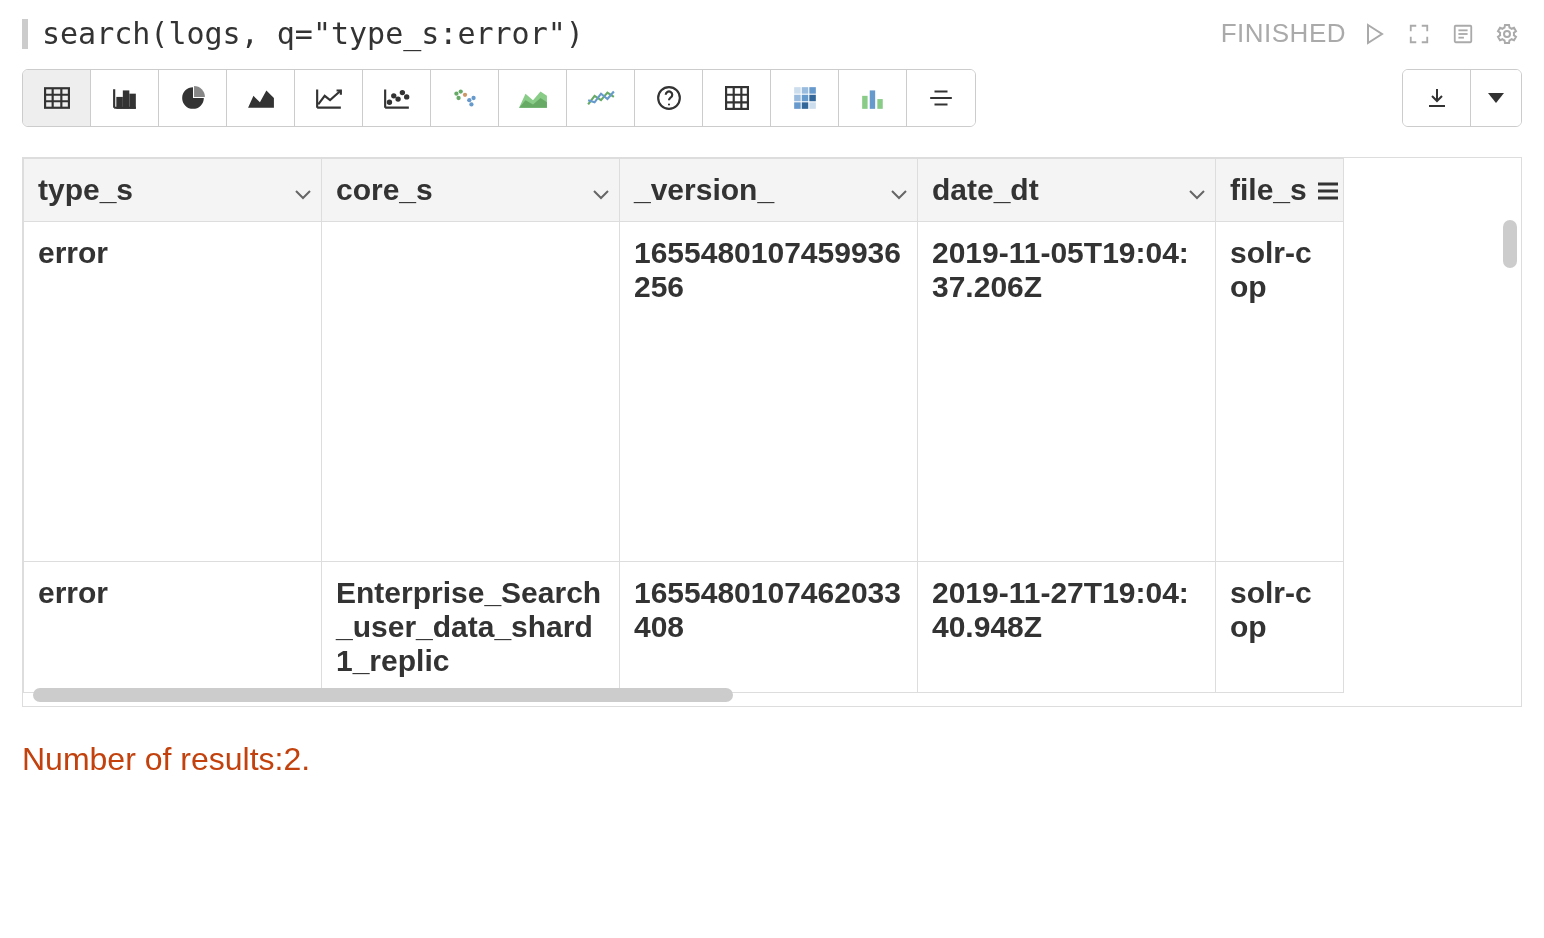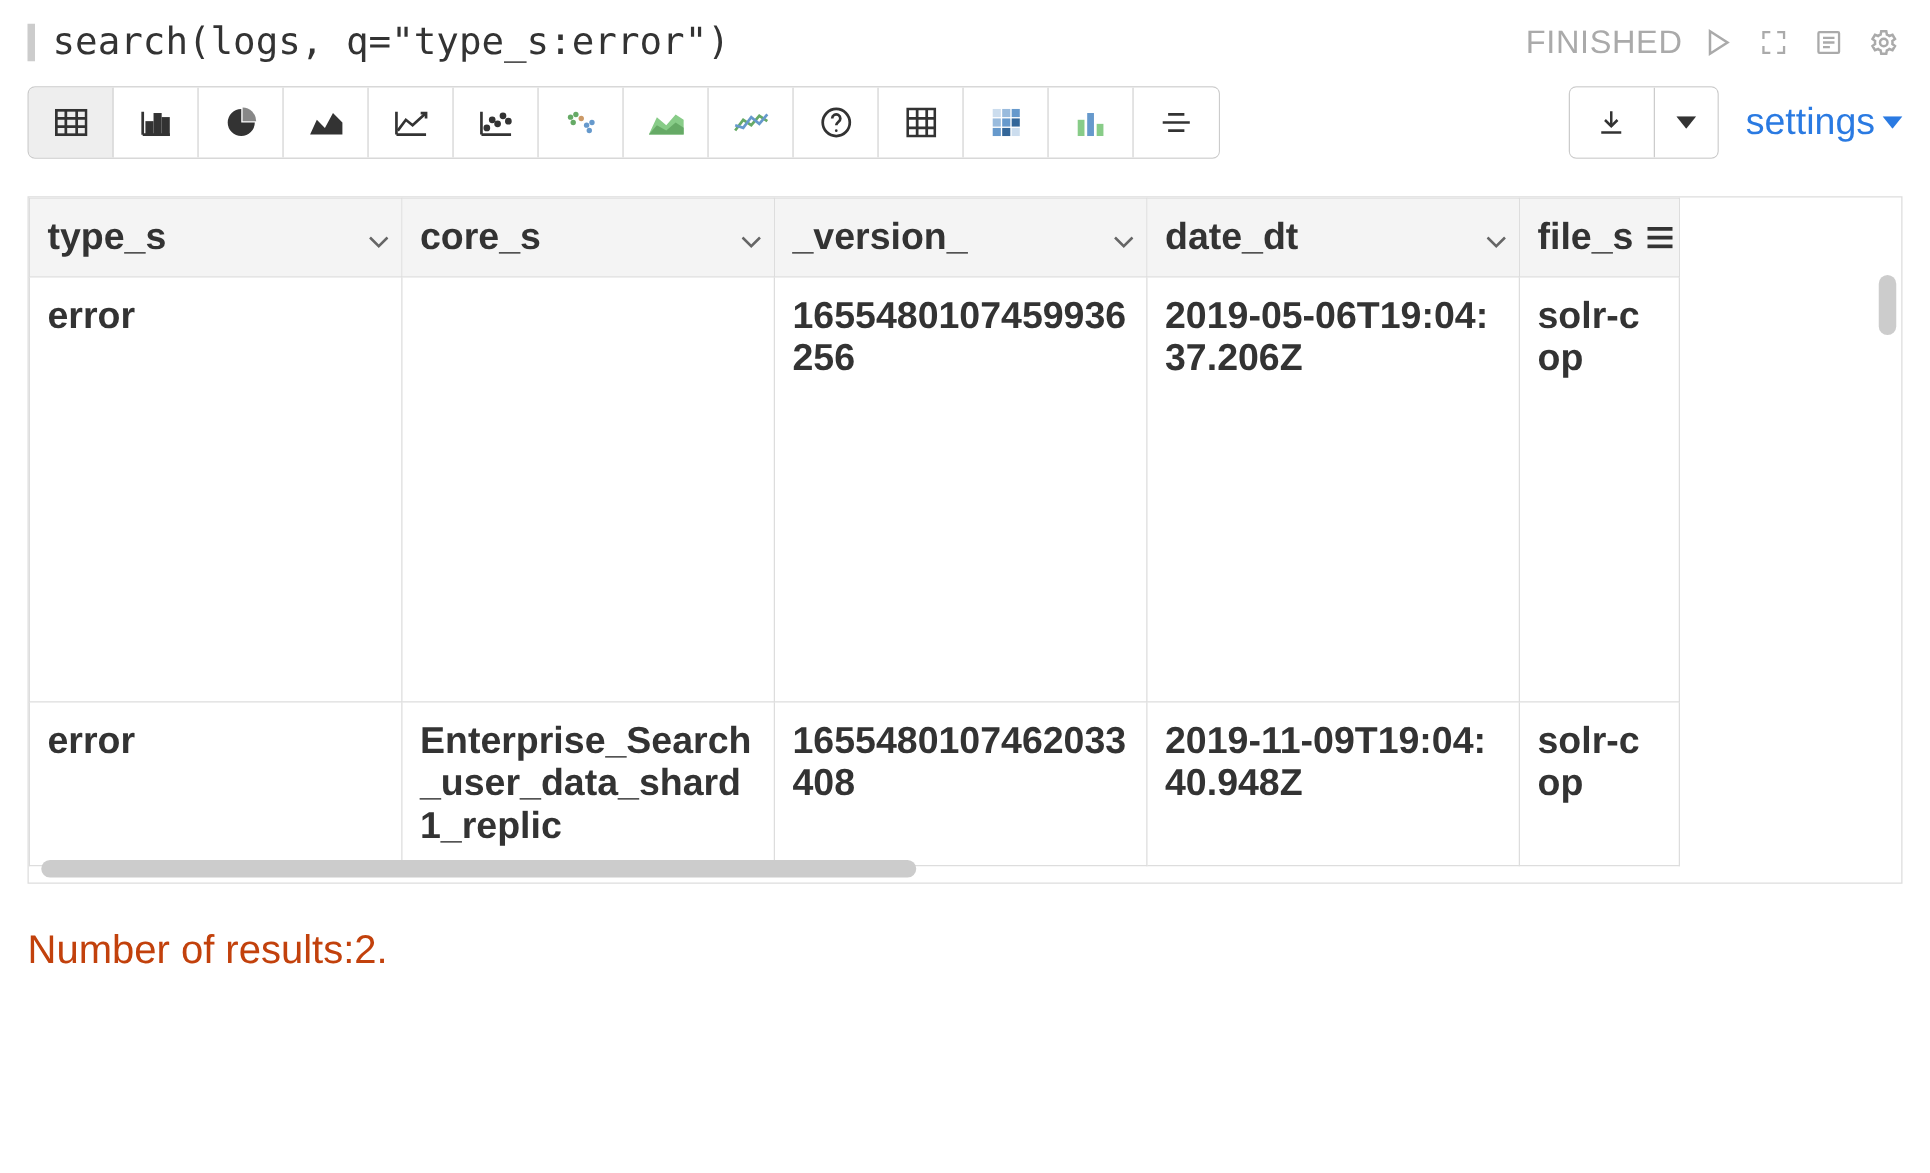--- a/index.html
+++ b/index.html
@@ -319,26 +319,20 @@
           <line x1="4" y1="20" x2="20" y2="20"></line>
         </svg>
     </div>
     <div class="dl-btn" style="width:50px">
       <svg width="16" height="10" viewBox="0 0 16 10" fill="#333">
           <polygon points="0,0 16,0 8,10"></polygon>
         </svg>
     </div>
   </div>
 
-  <div class="settings-link">
-    <span>settings</span>
-    <svg width="16" height="10" viewBox="0 0 16 10" fill="#2a7ae2">
-        <polygon points="0,0 16,0 8,10"></polygon>
-      </svg>
-  </div>
 </div>
 
 <div class="table-wrap">
   <table>
     <colgroup>
       <col style="width:298px">
         <col style="width:298px">
         <col style="width:298px">
         <col style="width:298px">
         <col style="width:128px">
@@ -379,28 +373,28 @@
                 </svg></span>
           </span>
         </th>
       </tr>
     </thead>
     <tbody>
       <tr>
         <td>error</td>
         <td></td>
         <td>1655480107459936256</td>
-        <td>2019-05-06T19:04:37.206Z</td>
+        <td>2019-11-05T19:04:37.206Z</td>
         <td>solr-cop</td>
       </tr>
       <tr class="row2">
         <td>error</td>
         <td>Enterprise_Search_user_data_shard1_replic</td>
         <td>1655480107462033408</td>
-        <td>2019-11-09T19:04:40.948Z</td>
+        <td>2019-11-27T19:04:40.948Z</td>
         <td>solr-cop</td>
       </tr>
     </tbody>
   </table>
   <div class="vscroll">
       <div class="vscroll-thumb"></div>
     </div>
   <div class="hscroll">
       <div class="hscroll-thumb"></div>
     </div>

